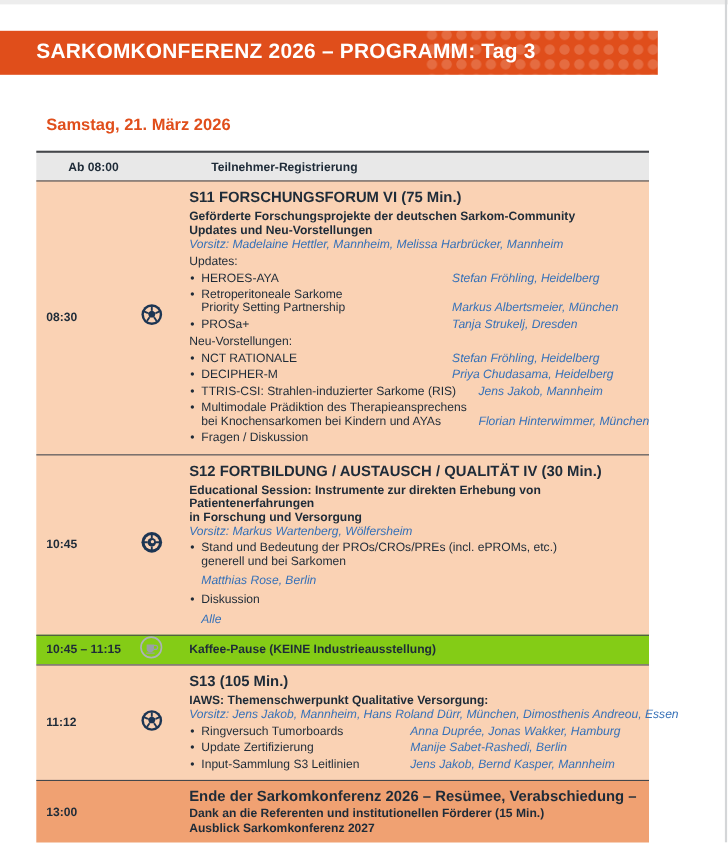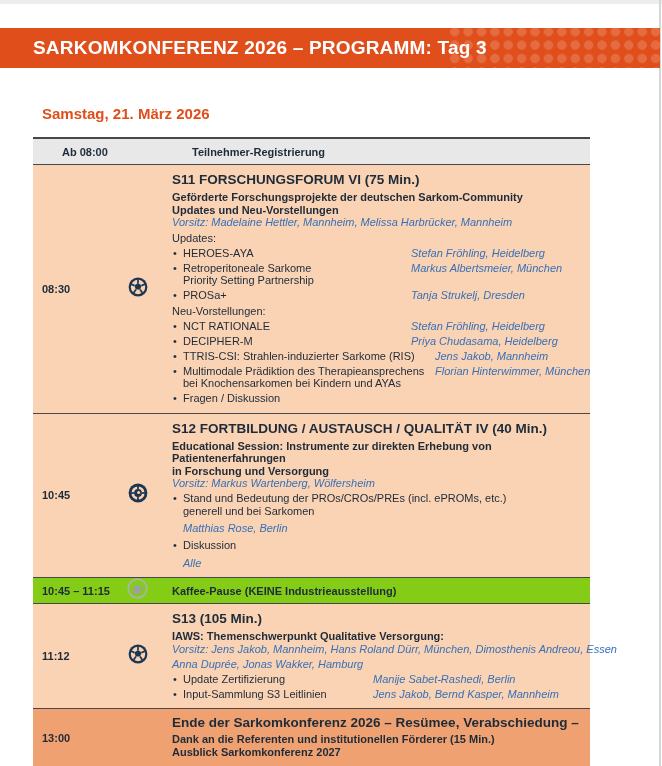--- a/index.html
+++ b/index.html
@@ -7,21 +7,21 @@
     width:662px;height:766px;position:relative;overflow:hidden;
     background:#ffffff;
     font-family:"Liberation Sans",sans-serif;
     color:#1E2B38;
     -webkit-font-smoothing:antialiased;
   }
   .top-strip{position:absolute;top:0;left:0;width:662px;height:4px;background:#EDEDED;}
   .right-edge{position:absolute;top:0;right:1px;width:2px;height:766px;background:#D4D6D8;}
 
   
-  .band{position:absolute;top:28px;left:0;width:660px;height:40px;background:#E04E1B;overflow:hidden;display:flex;align-items:center;}
+  .band{position:absolute;top:28px;left:0;width:598px;height:40px;background:#E04E1B;overflow:hidden;display:flex;align-items:center;}
   .band-dots{position:absolute;right:-4px;top:-3px;height:50px;width:216px;
     background-image:radial-gradient(circle, rgba(255,255,255,0.17) 4.3px, transparent 5px);
     background-size:13.4px 13.4px;}
   .band-title{position:relative;z-index:2;margin-left:33px;color:#ffffff;font-weight:bold;font-size:19px;letter-spacing:.2px;white-space:nowrap;}
 
   .date-heading{position:absolute;top:105px;left:42px;color:#E04E1B;font-weight:bold;font-size:15px;}
 
   
   .schedule{position:absolute;top:137px;left:33px;width:557px;border-top:2px solid #45474B;border-bottom:2px solid #45474B;}
   .row{display:flex;align-items:stretch;border-top:1.5px solid #45474B;}
@@ -36,21 +36,21 @@
   .cell-icon{flex:0 0 45px;display:flex;align-items:center;justify-content:center;}
   .cell-content{flex:1 1 auto;box-sizing:border-box;padding:7px 8px 8px 12px;min-width:0;}
   .cell-content.vcenter{display:flex;align-items:center;padding-top:0;padding-bottom:0;}
 
   .row-title-sm{font-size:11px;font-weight:bold;}
   .session-title{font-size:13.5px;font-weight:bold;line-height:16px;margin-bottom:3px;white-space:nowrap;}
   .bold-line{font-size:11px;font-weight:bold;line-height:12.5px;}
   .chair{font-size:11px;font-style:italic;color:#3671B8;line-height:12.5px;white-space:nowrap;}
   .group-label{font-size:11px;font-weight:normal;line-height:12.5px;margin-top:3px;}
 
-  .prog-item{display:flex;margin-top:2.5px;font-size:11px;line-height:12.5px;}
+  .prog-item{display:flex;align-items:flex-end;margin-top:2.5px;font-size:11px;line-height:12.5px;}
   .topic{flex:0 0 239px;box-sizing:border-box;padding-left:11px;position:relative;}
   .topic-wide{flex:0 0 239px;}
   .row-s13 .topic{flex-basis:201px;}
   .topic::before{content:"•";position:absolute;left:1px;top:0;font-size:11px;color:#1E2B38;}
   .speaker{flex:1 1 auto;font-style:italic;color:#3671B8;white-space:nowrap;}
   .speaker-line{font-size:11px;line-height:12.5px;font-style:italic;color:#3671B8;margin:5px 0 0 11px;}
   .gap-top{margin-top:4.5px;}
 
   .closing-title{font-size:13.5px;font-weight:bold;line-height:16px;margin-bottom:2px;white-space:nowrap;}
 
@@ -173,21 +173,21 @@
           <g stroke="#1C3553" stroke-width="1.7">
             <line x1="10" y1="2.6" x2="10" y2="6.2"></line>
             <line x1="10" y1="13.8" x2="10" y2="17.4"></line>
             <line x1="2.6" y1="10" x2="6.2" y2="10"></line>
             <line x1="13.8" y1="10" x2="17.4" y2="10"></line>
           </g>
         </svg>
       </span>
     </div>
     <div class="cell-content">
-      <div class="session-title">S12 FORTBILDUNG / AUSTAUSCH / QUALITÄT IV (40 Min.)</div>
+      <div class="session-title">S12 FORTBILDUNG / AUSTAUSCH / QUALITÄT IV (30 Min.)</div>
       <div class="bold-line">Educational Session: Instrumente zur direkten Erhebung von Patientenerfahrungen</div>
       <div class="bold-line">in Forschung und Versorgung</div>
       <div class="chair">Vorsitz: Markus Wartenberg, Wölfersheim</div>
       <div class="prog-item">
         <div class="topic" style="flex-basis:410px;">
           <div>Stand und Bedeutung der PROs/CROs/PREs (incl. ePROMs, etc.)</div>
           <div>generell und bei Sarkomen</div>
         </div>
       </div>
       <div class="speaker-line">Matthias Rose, Berlin</div>
@@ -233,20 +233,23 @@
             <line x1="7.9" y1="12.5" x2="5.6" y2="15.9"></line>
           </g>
         </svg>
       </span>
     </div>
     <div class="cell-content">
       <div class="session-title">S13 (105 Min.)</div>
       <div class="bold-line">IAWS: Themenschwerpunkt Qualitative Versorgung:</div>
       <div class="chair">Vorsitz: Jens Jakob, Mannheim, Hans Roland Dürr, München, Dimosthenis Andreou, Essen</div>
       <div class="prog-item">
+        <div class="topic">
+          <div>Ringversuch Tumorboards</div>
+        </div>
         <div class="speaker">Anna Duprée, Jonas Wakker, Hamburg</div>
       </div>
       <div class="prog-item">
         <div class="topic">
           <div>Update Zertifizierung</div>
         </div>
         <div class="speaker">Manije Sabet-Rashedi, Berlin</div>
       </div>
       <div class="prog-item">
         <div class="topic">

